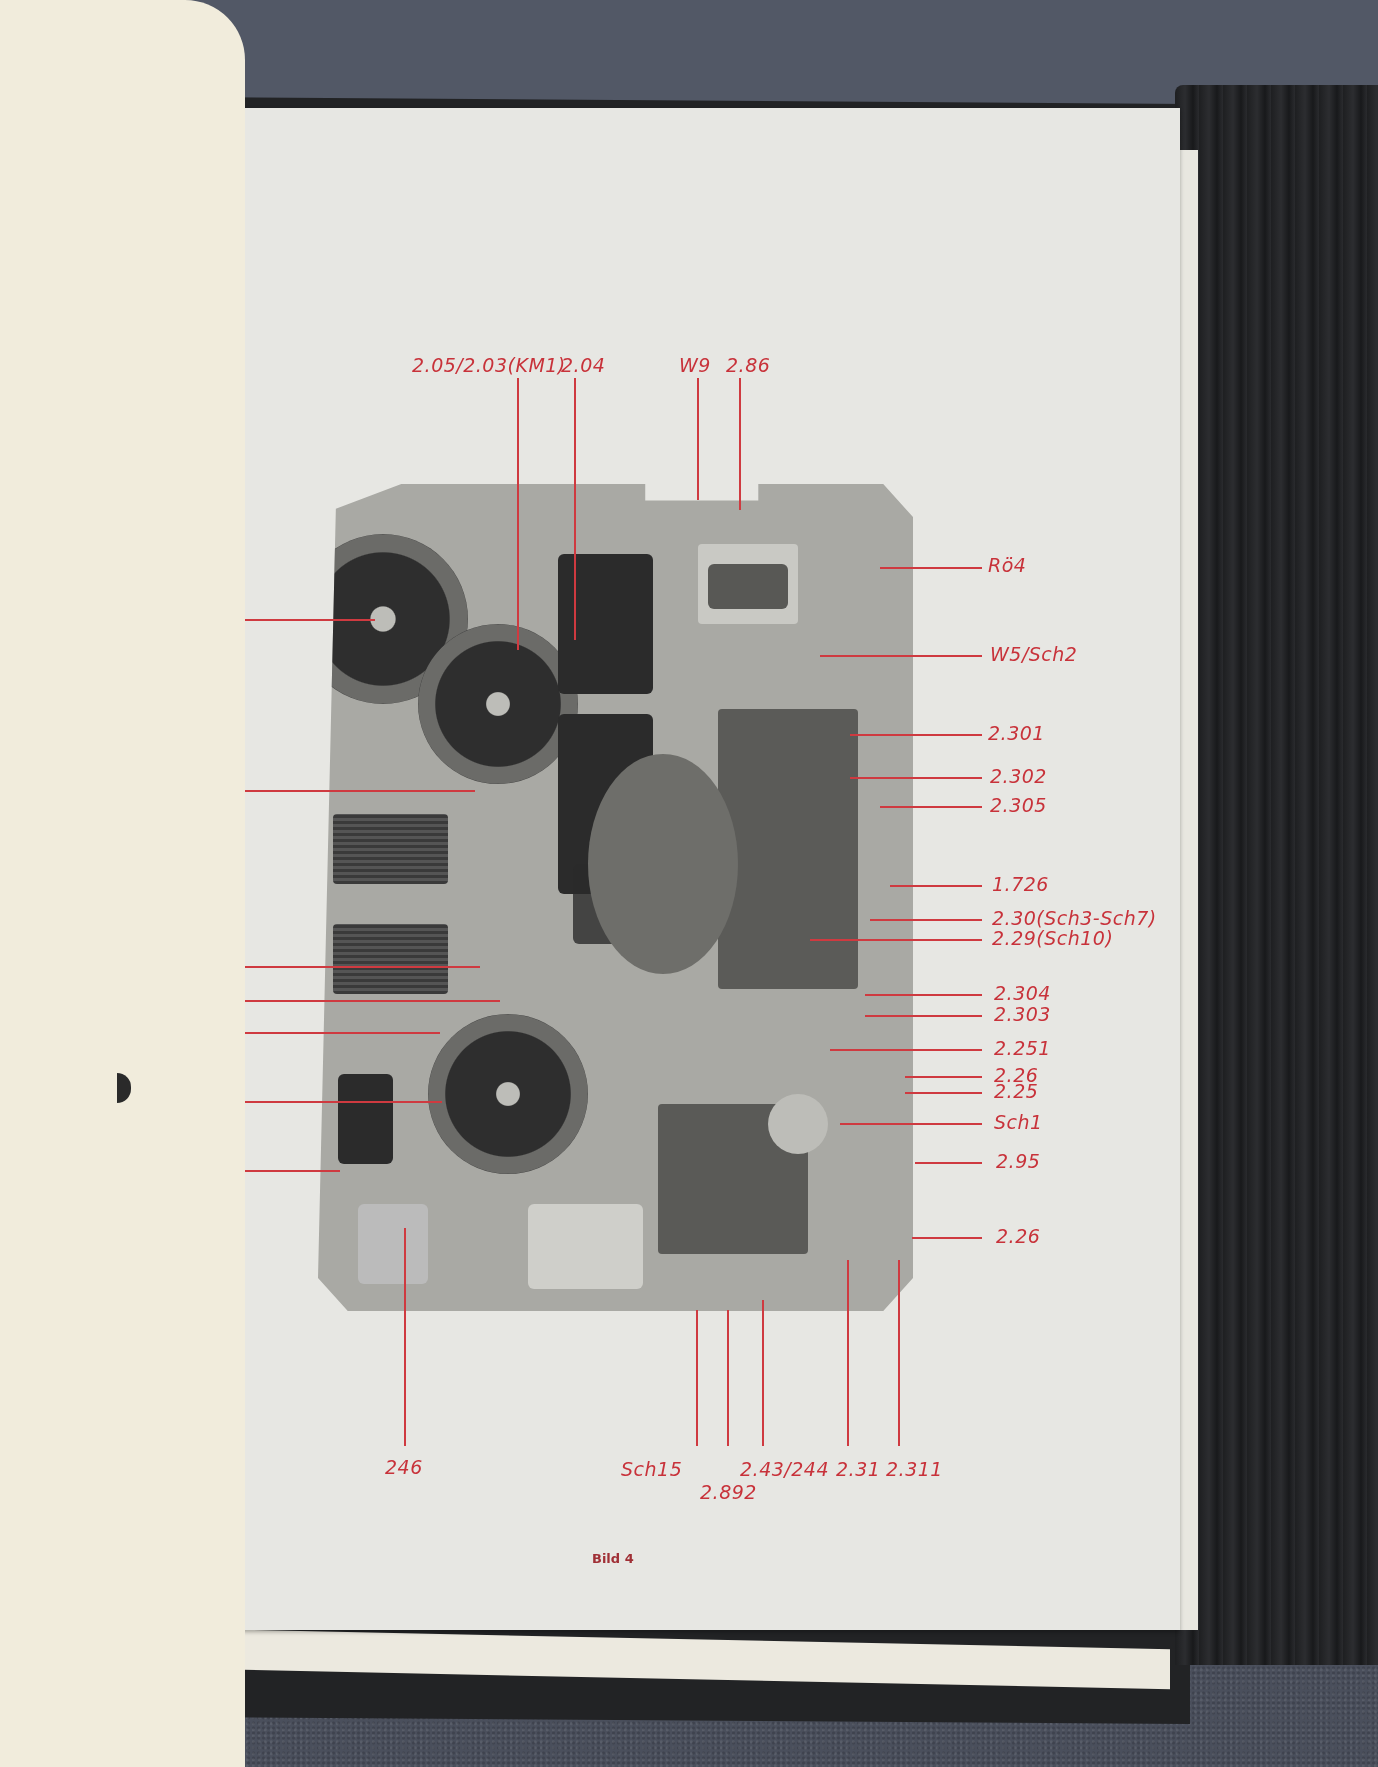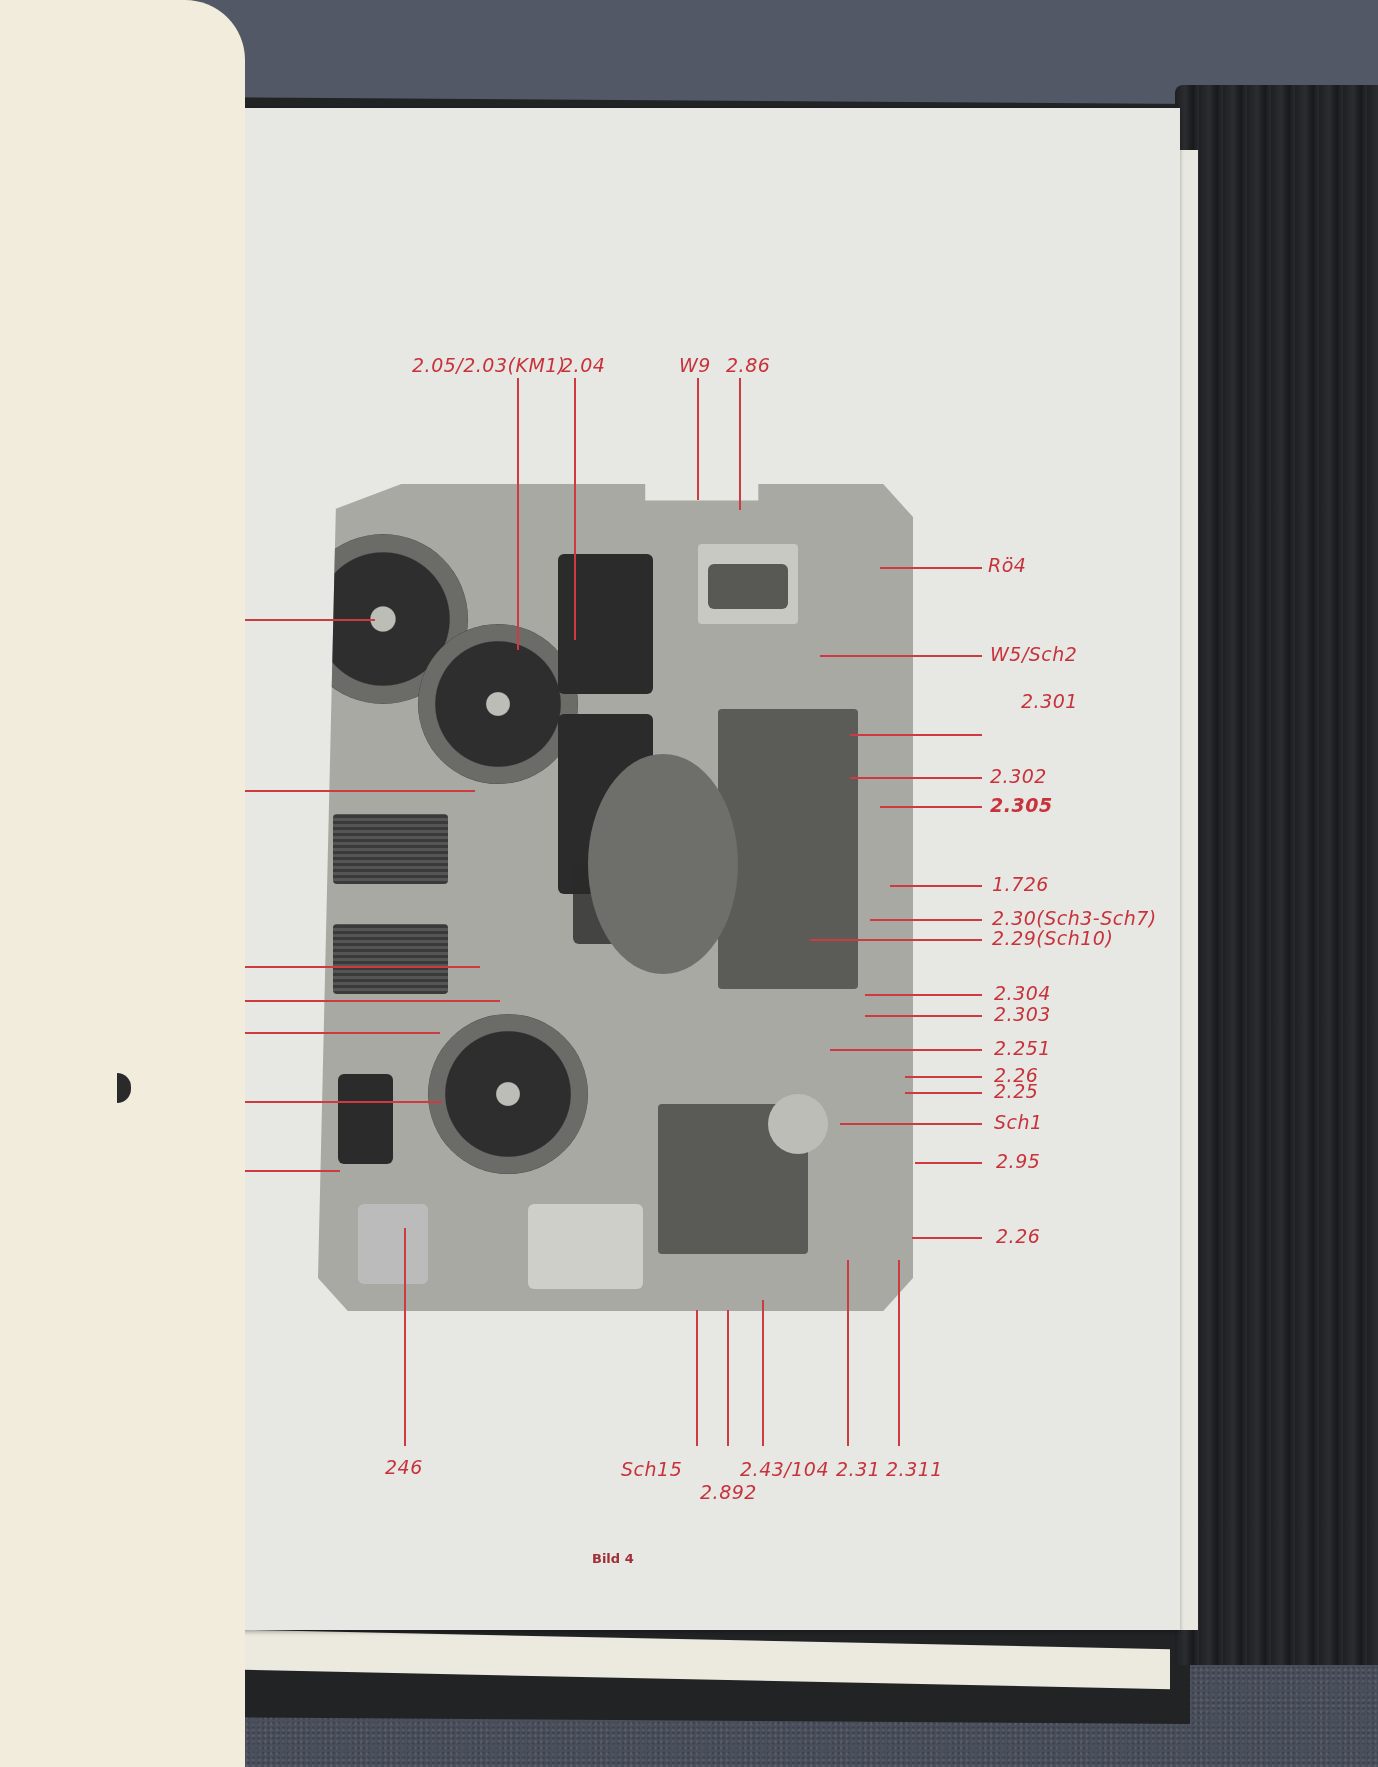--- a/index.html
+++ b/index.html
@@ -86,25 +86,25 @@
     <div class="lbl" style="left: 166px; top: 1022px;">2.10</div>
     <div class="line" style="left: 218px; top: 1101px; width: 224px; height: 1.5px;"></div>
     <div class="lbl" style="left: 168px; top: 1091px;">2.08</div>
     <div class="line" style="left: 218px; top: 1170px; width: 122px; height: 1.5px;"></div>
     <div class="lbl" style="left: 170px; top: 1160px;">2.01</div>
     <div class="line" style="left: 880px; top: 567px; width: 102px; height: 1.5px;"></div>
     <div class="lbl" style="left: 988px; top: 556px;">Rö4</div>
     <div class="line" style="left: 820px; top: 655px; width: 162px; height: 1.5px;"></div>
     <div class="lbl" style="left: 990px; top: 645px;">W5/Sch2</div>
     <div class="line" style="left: 850px; top: 734px; width: 132px; height: 1.5px;"></div>
-    <div class="lbl" style="left: 988px; top: 692px; margin-left: 33px;">2.301</div>
+    <div class="lbl" style="left: 988px; top: 724px;">2.301</div>
     <div class="line" style="left: 850px; top: 777px; width: 132px; height: 1.5px;"></div>
     <div class="lbl" style="left: 990px; top: 767px;">2.302</div>
     <div class="line" style="left: 880px; top: 806px; width: 102px; height: 1.5px;"></div>
-    <div class="lbl" style="left: 990px; top: 796px; font-weight: bold;">2.305</div>
+    <div class="lbl" style="left: 990px; top: 796px;">2.305</div>
     <div class="line" style="left: 890px; top: 885px; width: 92px; height: 1.5px;"></div>
     <div class="lbl" style="left: 992px; top: 875px;">1.726</div>
     <div class="line" style="left: 870px; top: 919px; width: 112px; height: 1.5px;"></div>
     <div class="lbl" style="left: 992px; top: 909px;">2.30(Sch3-Sch7)</div>
     <div class="line" style="left: 810px; top: 939px; width: 172px; height: 1.5px;"></div>
     <div class="lbl" style="left: 992px; top: 929px;">2.29(Sch10)</div>
     <div class="line" style="left: 865px; top: 994px; width: 117px; height: 1.5px;"></div>
     <div class="lbl" style="left: 994px; top: 984px;">2.304</div>
     <div class="line" style="left: 865px; top: 1015px; width: 117px; height: 1.5px;"></div>
     <div class="lbl" style="left: 994px; top: 1005px;">2.303</div>
@@ -120,21 +120,21 @@
     <div class="lbl" style="left: 996px; top: 1152px;">2.95</div>
     <div class="line" style="left: 912px; top: 1237px; width: 70px; height: 1.5px;"></div>
     <div class="lbl" style="left: 996px; top: 1227px;">2.26</div>
     <div class="line" style="left: 404px; top: 1228px; width: 1.5px; height: 218px;"></div>
     <div class="lbl" style="left: 385px; top: 1458px;">246</div>
     <div class="line" style="left: 696px; top: 1310px; width: 1.5px; height: 136px;"></div>
     <div class="lbl" style="left: 621px; top: 1460px;">Sch15</div>
     <div class="line" style="left: 727px; top: 1310px; width: 1.5px; height: 136px;"></div>
     <div class="lbl" style="left: 700px; top: 1483px;">2.892</div>
     <div class="line" style="left: 762px; top: 1300px; width: 1.5px; height: 146px;"></div>
-    <div class="lbl" style="left: 740px; top: 1460px;">2.43/104</div>
+    <div class="lbl" style="left: 740px; top: 1460px;">2.43/244</div>
     <div class="line" style="left: 847px; top: 1260px; width: 1.5px; height: 186px;"></div>
     <div class="lbl" style="left: 836px; top: 1460px;">2.31</div>
     <div class="line" style="left: 898px; top: 1260px; width: 1.5px; height: 186px;"></div>
     <div class="lbl" style="left: 886px; top: 1460px;">2.311</div>
   </div>
 
 <div class="left-page"></div>
 <div class="punch-hole"></div>
 
 <div class="caption">Bild 4</div>

